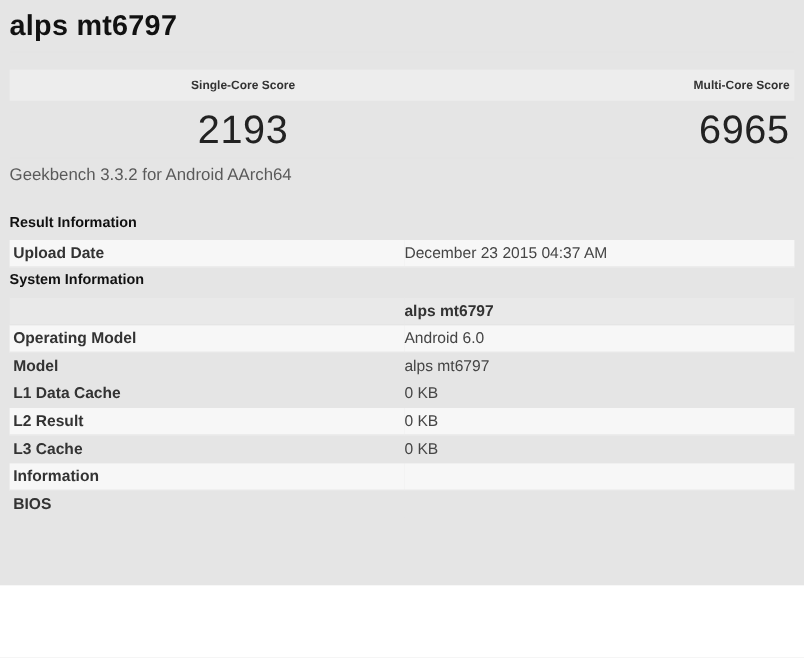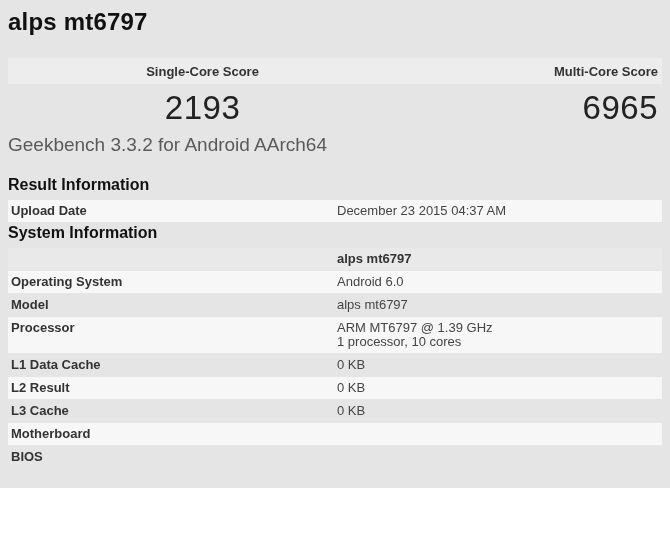--- a/index.html
+++ b/index.html
@@ -30,48 +30,48 @@
     border-top: 1px solid #e4e4e4;
     margin-top: 7px;
   }
   
   .score-table { margin-top: 14px; }
   .score-header {
     display: flex;
     background: #ededed;
     height: 26px;
     align-items: center;
-    font-size: 13px;
+    font-size: 10px;
     font-weight: bold;
     color: #333;
   }
   .score-col-single { flex: 0 0 59.5%; text-align: center; }
   .score-col-multi  { flex: 1 1 auto; text-align: right; padding-right: 4px; }
   .score-values {
     display: flex;
     padding: 5px 0 4px;
     border-bottom: 1px solid #e4e4e4;
     align-items: flex-end;
   }
   .score-number {
     font-size: 33px;
     font-weight: 400;
     color: #222;
     line-height: 38px;
     letter-spacing: 0.5px;
   }
   .score-caption {
-    font-size: 19px;
+    font-size: 14px;
     color: #5a5a5a;
     margin-top: 5px;
     line-height: 16px;
   }
   
   .section-heading {
-    font-size: 16px;
+    font-size: 12px;
     font-weight: bold;
     color: #111;
     line-height: 20px;
   }
   .section-result { margin-top: 22px; margin-bottom: 4px; }
   .section-system { margin-bottom: 4px; }
   
   table.info {
     width: 100%;
     border-collapse: collapse;
@@ -132,46 +132,41 @@
   </table>
 
   <h2 class="section-heading section-system">System Information</h2>
   <table class="info">
     <tbody>
       <tr class="col-header">
         <th></th>
         <td>alps mt6797</td>
       </tr>
       <tr class="stripe">
-        <th>Operating System</th>
+        <th>Operating Model</th>
         <td>Android 6.0</td>
       </tr>
       <tr>
         <th>Model</th>
         <td>alps mt6797</td>
-      </tr>
-      <tr class="stripe">
-        <th>Processor</th>
-        <td>ARM MT6797 @ 1.39 GHz
-1 processor, 10 cores</td>
       </tr>
       <tr>
         <th>L1 Data Cache</th>
         <td>0 KB</td>
       </tr>
       <tr class="stripe">
         <th>L2 Result</th>
         <td>0 KB</td>
       </tr>
       <tr>
         <th>L3 Cache</th>
         <td>0 KB</td>
       </tr>
       <tr class="stripe">
-        <th>Motherboard</th>
+        <th>Information</th>
         <td></td>
       </tr>
       <tr>
         <th>BIOS</th>
         <td></td>
       </tr>
 
     </tbody>
   </table>
 

